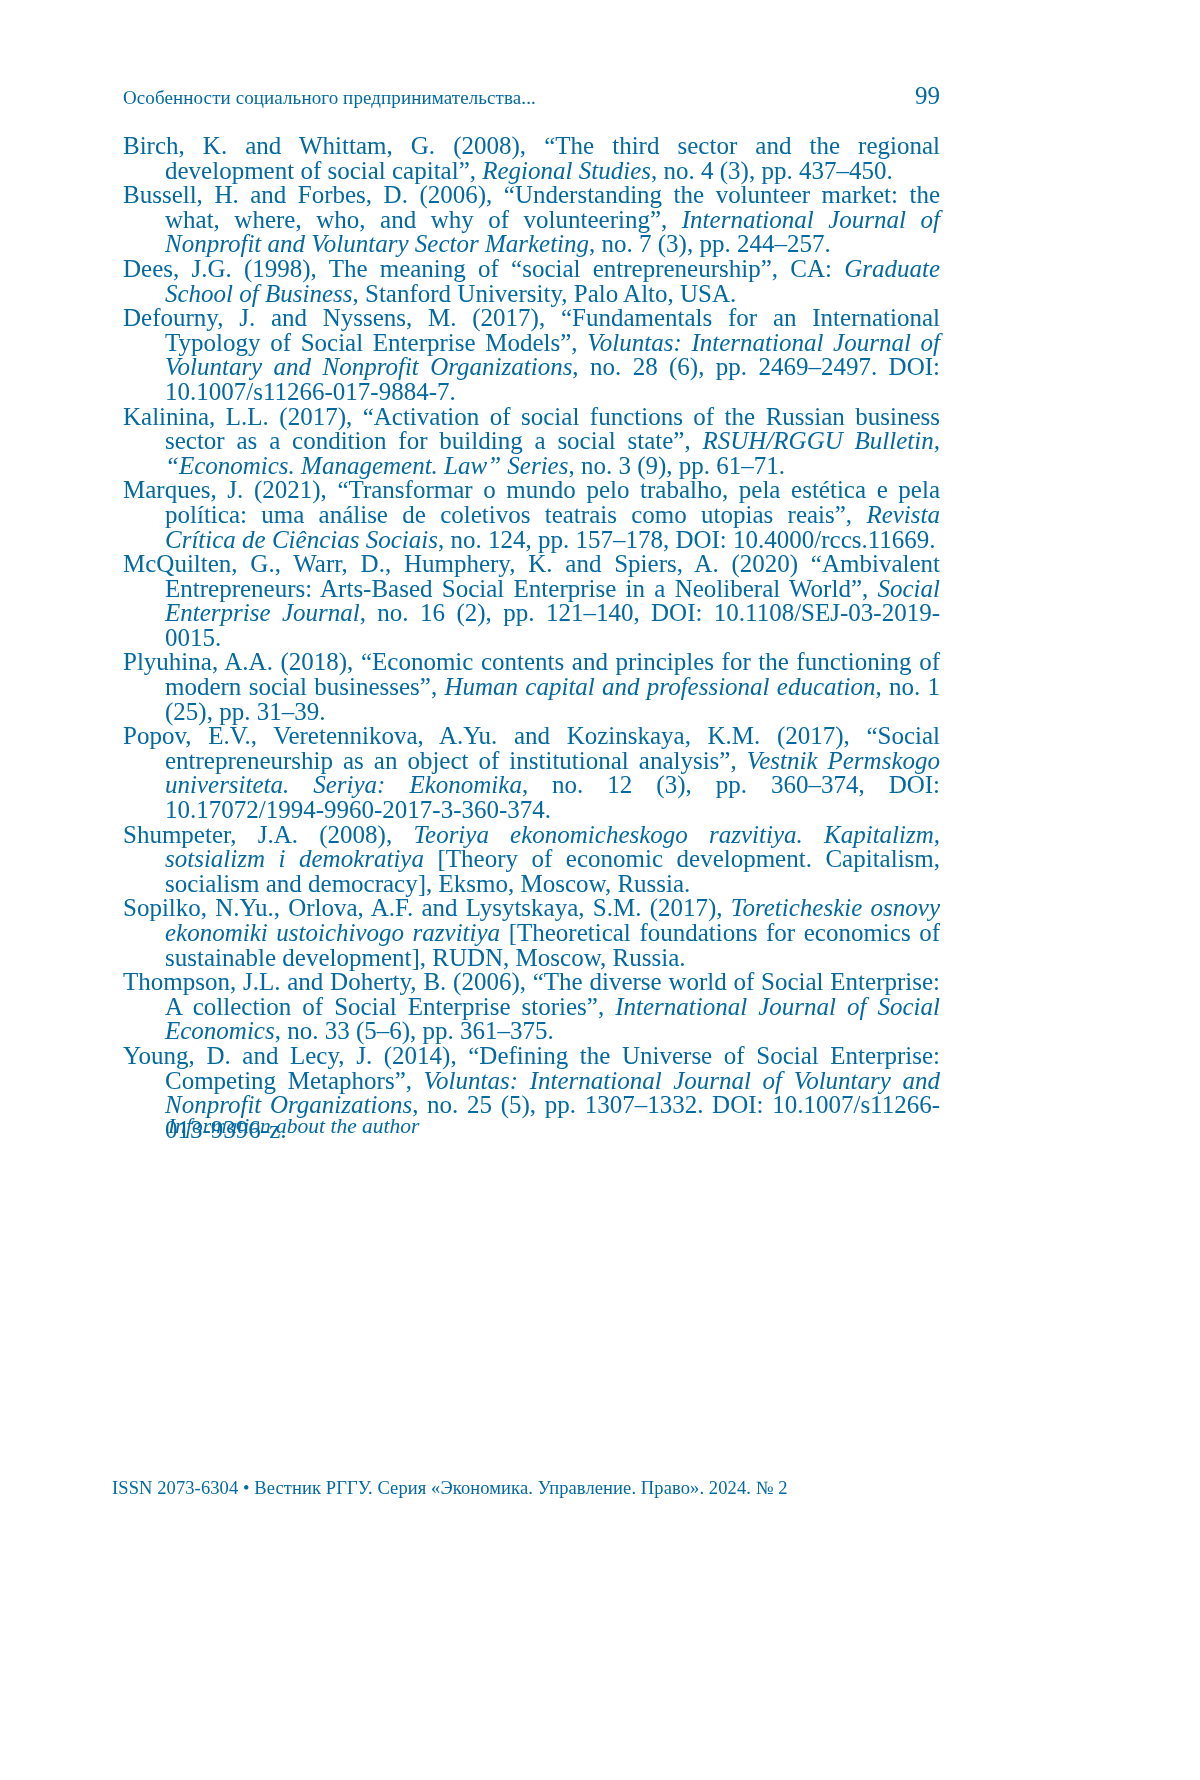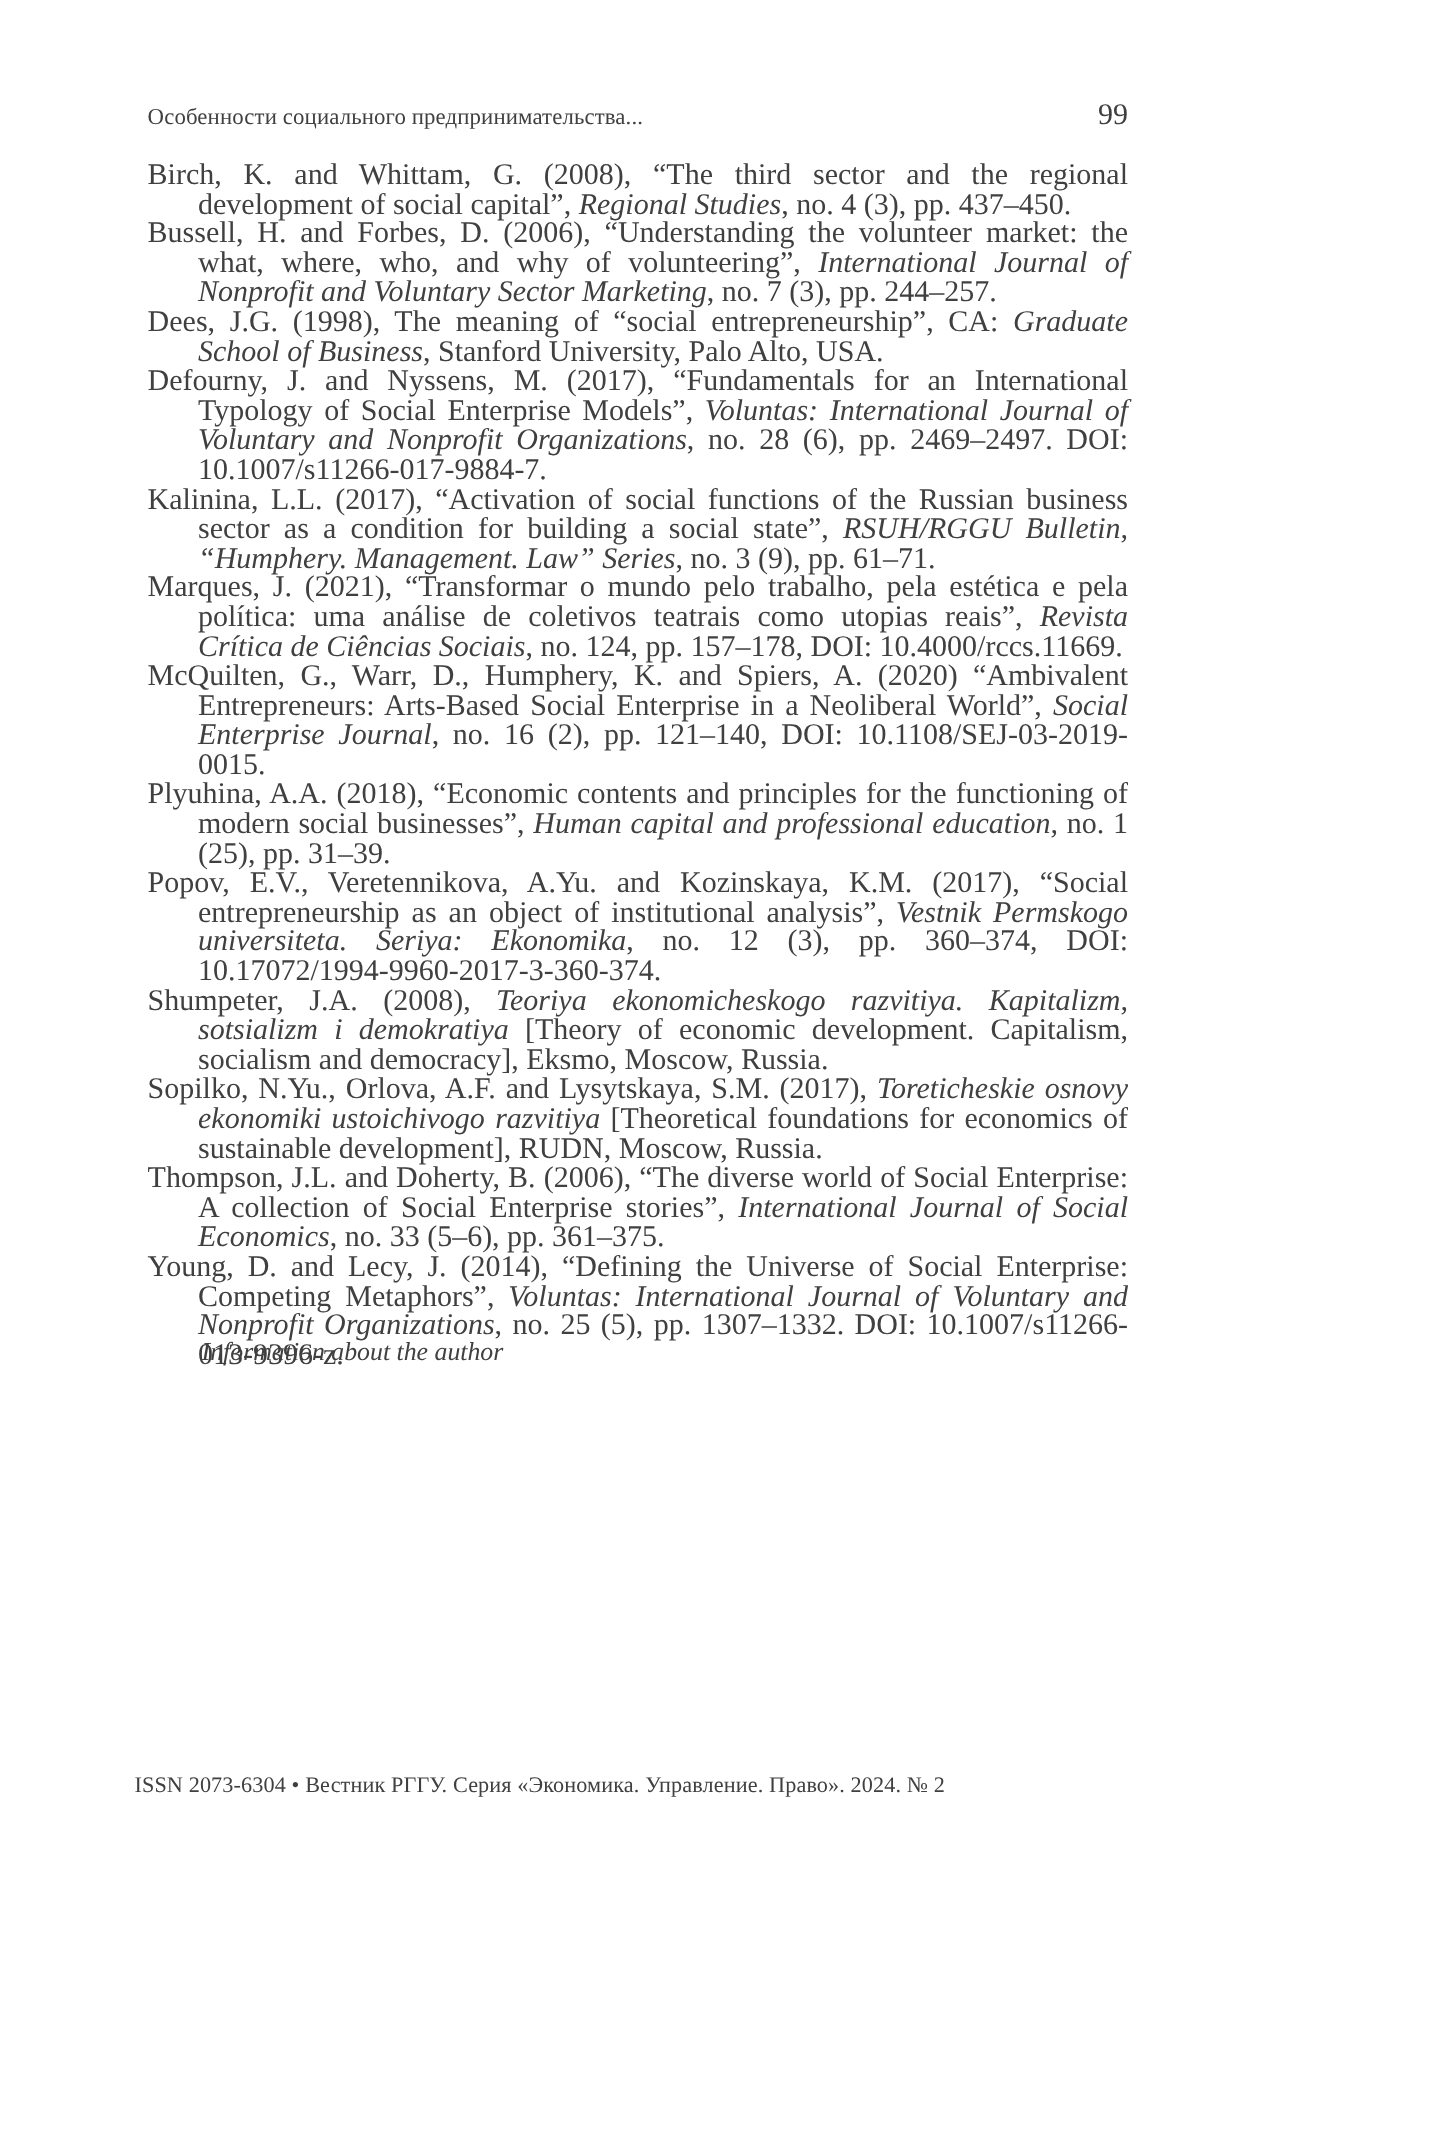--- a/index.html
+++ b/index.html
@@ -2,21 +2,21 @@
 <html><head>
 <meta charset="utf-8">
 <style>
   * { box-sizing: border-box; }
   html, body { margin: 0; padding: 0; background: #ffffff; }
   .page {
     position: relative;
     width: 1200px;
     height: 1780px;
     background: #ffffff;
-    color: #404040;
+    color: #0369a1;
     font-family: "Liberation Serif", "DejaVu Serif", serif;
     overflow: hidden;
   }
   .running-head {
     position: absolute;
     top: 82px; left: 123px; width: 817px;
     display: flex; justify-content: space-between; align-items: baseline;
   }
   .running-title { font-size: 19px; letter-spacing: 0.1px; }
   .pagenum { font-size: 25px; }
@@ -55,21 +55,21 @@
   <header class="running-head">
     <span class="running-title">Особенности социального предпринимательства...</span>
     <span class="pagenum">99</span>
   </header>
 
   <div class="refs" id="refs">
       <p class="ref"><span>Birch, K. and Whittam, G. (2008), “The third sector and the regional development of social capital”, </span><span class="it">Regional Studies</span><span>, no. 4 (3), pp. 437–450.</span></p>
       <p class="ref"><span>Bussell, H. and Forbes, D. (2006), “Understanding the volunteer market: the what, where, who, and why of volunteering”, </span><span class="it">International Journal of Nonprofit and Voluntary Sector Marketing</span><span>, no. 7 (3), pp. 244–257.</span></p>
       <p class="ref"><span>Dees, J.G. (1998), The meaning of “social entrepreneurship”, CA: </span><span class="it">Graduate School of Business</span><span>, Stanford University, Palo Alto, USA.</span></p>
       <p class="ref"><span>Defourny, J. and Nyssens, M. (2017), “Fundamentals for an International Typology of Social Enterprise Models”, </span><span class="it">Voluntas: International Journal of Voluntary and Nonprofit Organizations</span><span>, no. 28 (6), pp. 2469–2497. DOI: 10.1007/s11266-017-9884-7.</span></p>
-      <p class="ref"><span>Kalinina, L.L. (2017), “Activation of social functions of the Russian business sector as a condition for building a social state”, </span><span class="it">RSUH/RGGU Bulletin, “Humphery. Management. Law” Series</span><span>, no. 3 (9), pp. 61–71.</span></p>
+      <p class="ref"><span>Kalinina, L.L. (2017), “Activation of social functions of the Russian business sector as a condition for building a social state”, </span><span class="it">RSUH/RGGU Bulletin, “Economics. Management. Law” Series</span><span>, no. 3 (9), pp. 61–71.</span></p>
       <p class="ref"><span>Marques, J. (2021), “Transformar o mundo pelo trabalho, pela estética e pela política: uma análise de coletivos teatrais como utopias reais”, </span><span class="it">Revista Crítica de Ciências Sociais</span><span>, no. 124, pp. 157–178, DOI: 10.4000/rccs.11669.</span></p>
       <p class="ref"><span>McQuilten, G., Warr, D., Humphery, K. and Spiers, A. (2020) “Ambivalent Entrepreneurs: Arts-Based Social Enterprise in a Neoliberal World”, </span><span class="it">Social Enterprise Journal</span><span>, no. 16 (2), pp. 121–140, DOI: 10.1108/SEJ-03-2019-0015.</span></p>
       <p class="ref"><span>Plyuhina, A.A. (2018), “Economic contents and principles for the functioning of modern social businesses”, </span><span class="it">Human capital and professional education,</span><span> no. 1 (25), pp. 31–39.</span></p>
       <p class="ref"><span>Popov, E.V., Veretennikova, A.Yu. and Kozinskaya, K.M. (2017), “Social entrepreneurship as an object of institutional analysis”, </span><span class="it">Vestnik Permskogo universiteta. Seriya: Ekonomika</span><span>, no. 12 (3), pp. 360–374, DOI: 10.17072/1994-9960-2017-3-360-374.</span></p>
       <p class="ref"><span>Shumpeter, J.A. (2008), </span><span class="it">Teoriya ekonomicheskogo razvitiya. Kapitalizm, sotsializm i demokratiya</span><span> [Theory of economic development. Capitalism, socialism and democracy], Eksmo, Moscow, Russia.</span></p>
       <p class="ref"><span>Sopilko, N.Yu., Orlova, A.F. and Lysytskaya, S.M. (2017), </span><span class="it">Toreticheskie osnovy ekonomiki ustoichivogo razvitiya</span><span> [Theoretical foundations for economics of sustainable development], RUDN, Moscow, Russia.</span></p>
       <p class="ref"><span>Thompson, J.L. and Doherty, B. (2006), “The diverse world of Social Enterprise: A collection of Social Enterprise stories”, </span><span class="it">International Journal of Social Economics</span><span>, no. 33 (5–6), pp. 361–375.</span></p>
       <p class="ref"><span>Young, D. and Lecy, J. (2014), “Defining the Universe of Social Enterprise: Competing Metaphors”, </span><span class="it">Voluntas: International Journal of Voluntary and Nonprofit Organizations</span><span>, no. 25 (5), pp. 1307–1332. DOI: 10.1007/s11266-013-9396-z.</span></p>
     </div>
 

